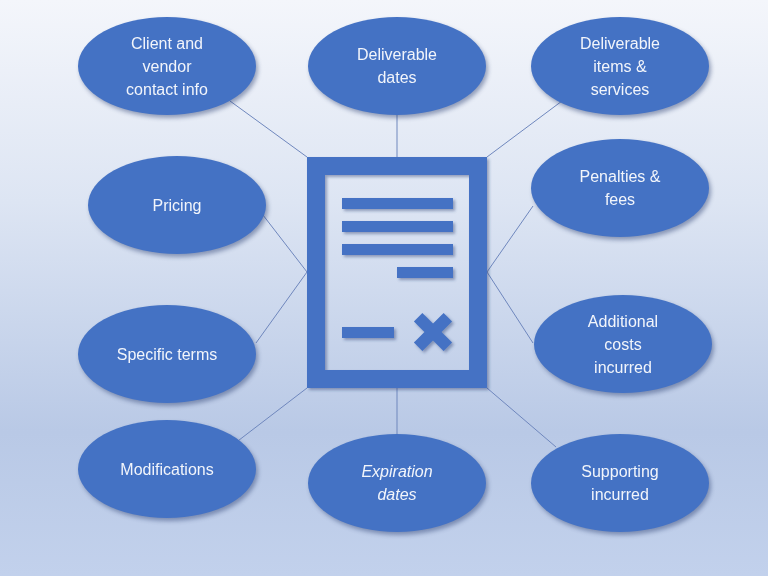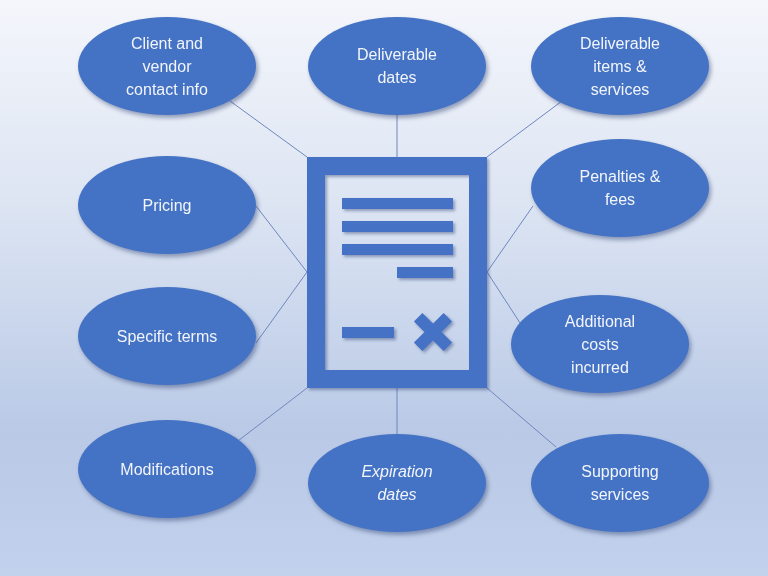--- a/index.html
+++ b/index.html
@@ -80,40 +80,40 @@
   </div>
   <div class="node" style="left:308px; top:17px;">
     <span>Deliverable
 dates</span>
   </div>
   <div class="node" style="left:531px; top:17px;">
     <span>Deliverable
 items &amp;
 services</span>
   </div>
-  <div class="node" style="left:78px; top:156px;">
+  <div class="node" style="left:88px; top:156px;">
     <span>Pricing</span>
   </div>
   <div class="node" style="left:531px; top:139px;">
     <span>Penalties &amp;
 fees</span>
   </div>
-  <div class="node" style="left:78px; top:287px;align-items:center;">
+  <div class="node" style="left:78px; top:305px;align-items:center;">
     <span style="max-width:160px">Specific terms</span>
   </div>
-  <div class="node" style="left:511px; top:295px;justify-content:center;">
+  <div class="node" style="left:534px; top:295px;justify-content:center;">
     <span>Additional
 costs
 incurred</span>
   </div>
   <div class="node" style="left:78px; top:420px;">
     <span style="max-width:160px">Modifications</span>
   </div>
   <div class="node" style="left:308px; top:434px;font-style:italic;">
     <span>Expiration
 dates</span>
   </div>
   <div class="node" style="left:531px; top:434px;">
     <span>Supporting
-services</span>
+incurred</span>
   </div>
 
 </div>
 
 </body></html>

